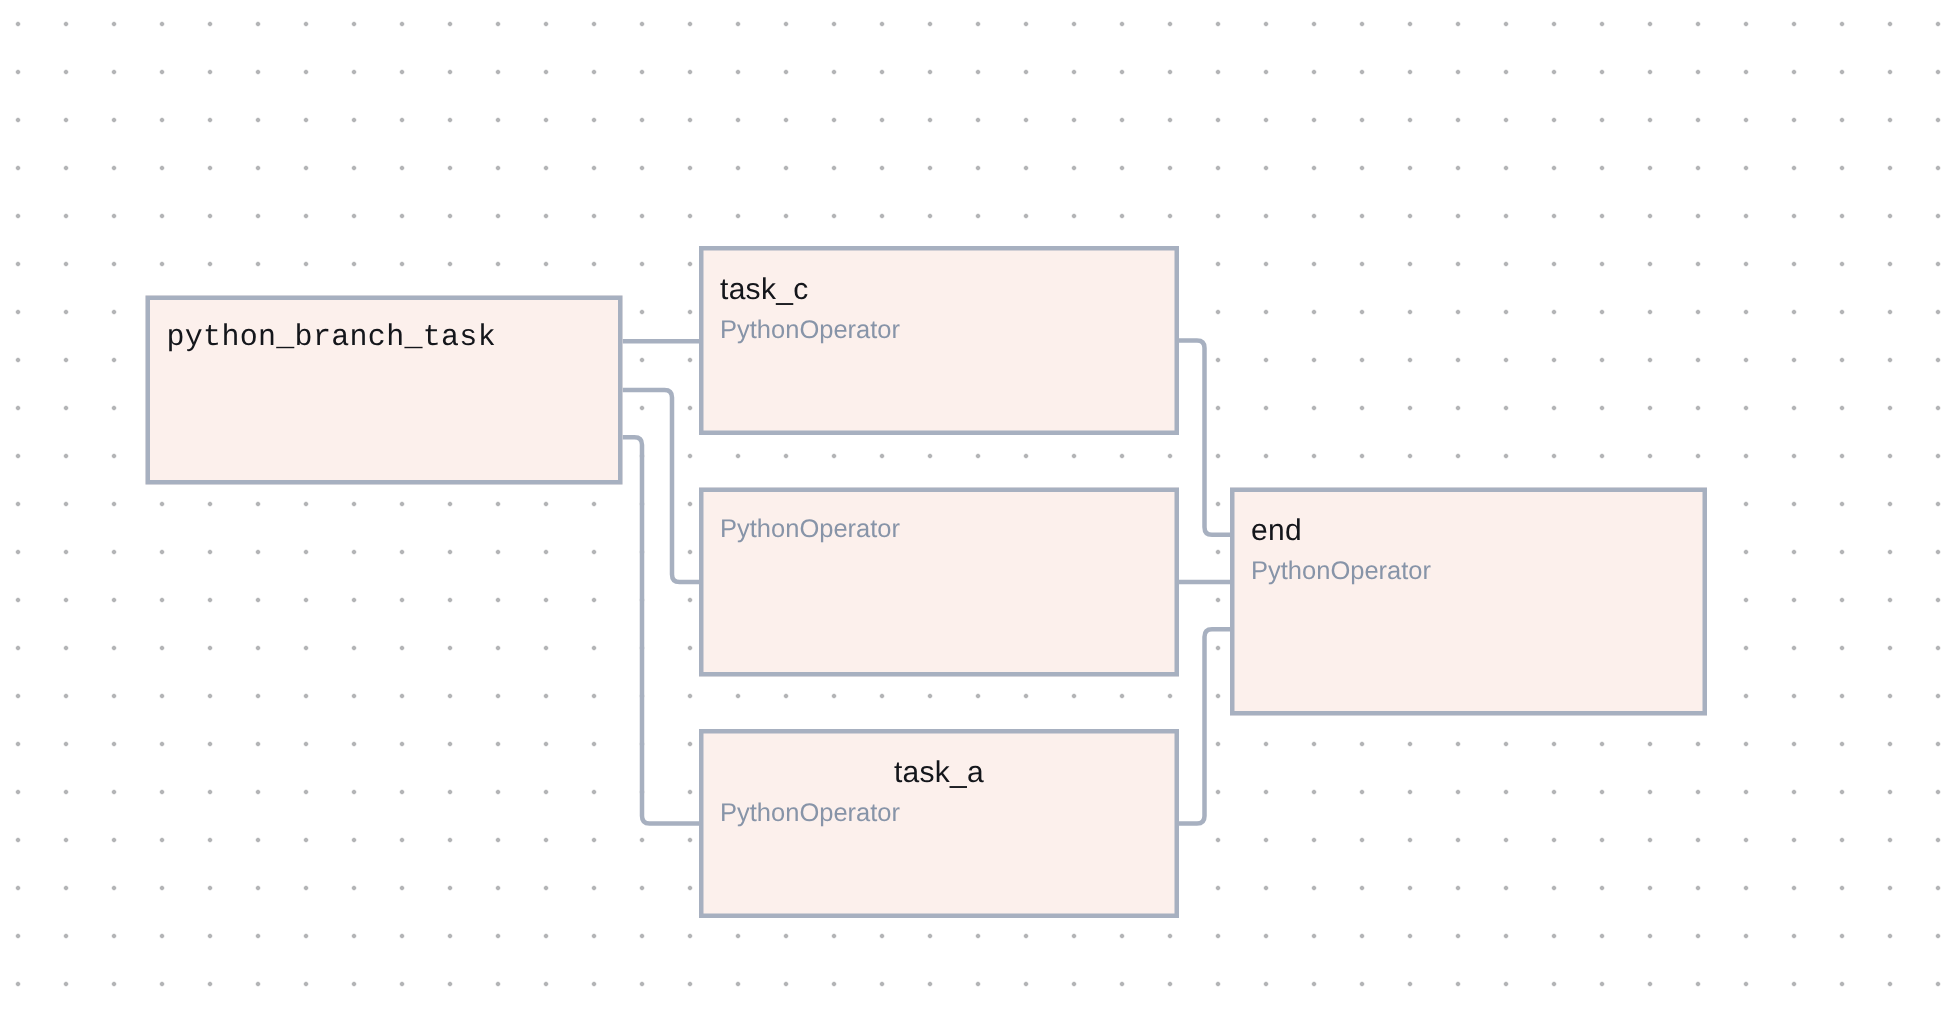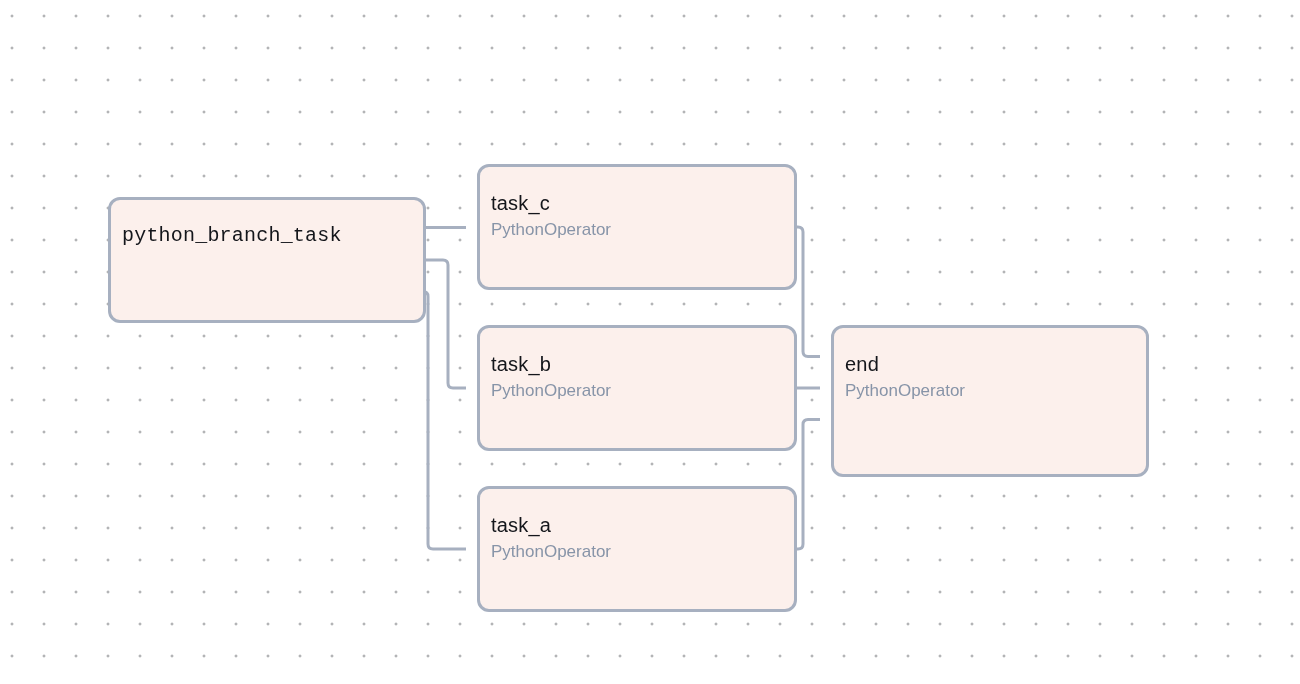--- a/index.html
+++ b/index.html
@@ -21,25 +21,24 @@
     pointer-events: none;
   }
   .edge {
     fill: none;
     stroke-width: 3px;
     stroke-linecap: butt;
   }
   .node {
     position: absolute;
     box-sizing: border-box;
-    border-radius: 12px;
+    border-radius: 0;
     border: 3px solid;
-    padding: 22px 11px;
+    padding: 12px 11px;
     cursor: pointer;
-    margin-left: 11px;
   }
   .node .node-title {
     display: block;
     font-size: 20px;
     line-height: 28px;
     letter-spacing: 0.2px;
     white-space: nowrap;
   }
   .node .node-subtitle {
     display: block;
@@ -62,24 +61,23 @@
     </svg>
 
 <div class="node" style="left: 97px; top: 197px; width: 318px; height: 126px; background: rgb(252, 240, 236); border-color: rgb(167, 176, 192);">
     <span class="node-title" style="color: rgb(20, 22, 27); font-family: Liberation Mono, monospace;">python_branch_task</span>
   </div>
     <div class="node" style="left: 466px; top: 164px; width: 320px; height: 126px; background: rgb(252, 240, 236); border-color: rgb(167, 176, 192);">
     <span class="node-title" style="color: rgb(20, 22, 27);">task_c</span>
     <span class="node-subtitle" style="color: rgb(135, 148, 168);">PythonOperator</span>
   </div>
     <div class="node" style="left: 466px; top: 325px; width: 320px; height: 126px; background: rgb(252, 240, 236); border-color: rgb(167, 176, 192);">
-    <span class="node-title" style="color: rgb(20, 22, 27);">task_b</span>
     <span class="node-subtitle" style="color: rgb(135, 148, 168);">PythonOperator</span>
   </div>
     <div class="node" style="left: 466px; top: 486px; width: 320px; height: 126px; background: rgb(252, 240, 236); border-color: rgb(167, 176, 192);">
-    <span class="node-title" style="color: rgb(20, 22, 27);">task_a</span>
+    <span class="node-title" style="color: rgb(20, 22, 27); text-align: center;">task_a</span>
     <span class="node-subtitle" style="color: rgb(135, 148, 168);">PythonOperator</span>
   </div>
     <div class="node" style="left: 820px; top: 325px; width: 318px; height: 152px; background: rgb(252, 240, 236); border-color: rgb(167, 176, 192);">
     <span class="node-title" style="color: rgb(20, 22, 27);">end</span>
     <span class="node-subtitle" style="color: rgb(135, 148, 168);">PythonOperator</span>
   </div>
   </div>
 
 </body></html>

